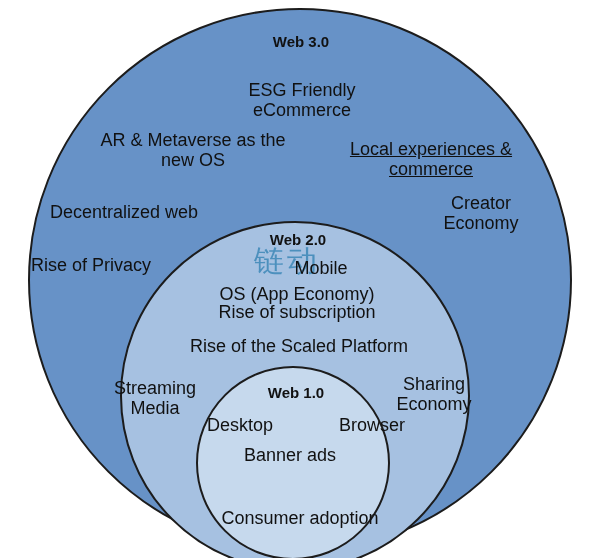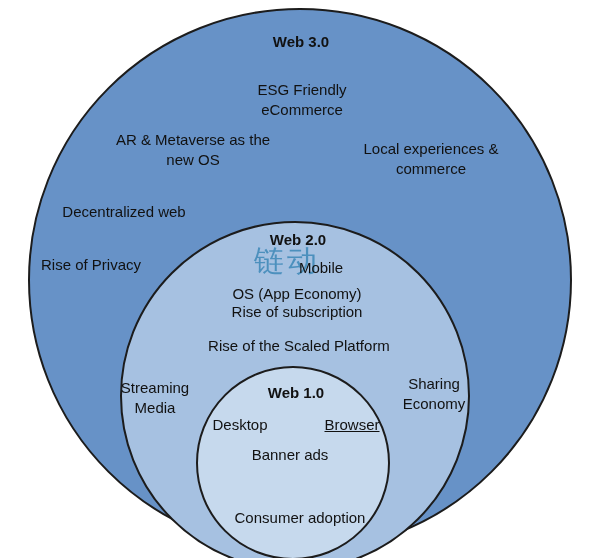--- a/index.html
+++ b/index.html
@@ -35,21 +35,21 @@
   #inner-circle {
     left: 196px; top: 366px;
     width: 194px; height: 194px;
     background: #c6d9ed;
   }
   .label {
     position: absolute;
     transform: translate(-50%, -50%);
     text-align: center;
     white-space: pre-line;
-    font-size: 15px;
+    font-size: 18px;
     line-height: 20px;
   }
   .title {
     font-weight: bold;
     font-size: 15px;
   }
   #watermark {
     position: absolute;
     left: 287px; top: 261px;
     transform: translate(-50%, -50%);
@@ -69,34 +69,35 @@
   <div id="middle-circle" class="circle"></div>
   <div id="inner-circle" class="circle"></div>
 
   <div id="watermark">链动</div>
 
   <div class="label title" style="left:301px; top:42px;">Web 3.0</div>
   <div class="label" style="left:302px; top:100px;">ESG Friendly
 eCommerce</div>
   <div class="label" style="left:165px; top:150px;margin-left:28px;">AR &amp; Metaverse as the
 new OS</div>
-  <div class="label" style="left:431px; top:159px;">Local experiences &amp;
+  <div class="label" style="left:431px; top:159px;text-decoration:underline;">Local experiences &amp;
 commerce</div>
   <div class="label" style="left:124px; top:212px;">Decentralized web</div>
+  <div class="label" style="left:481px; top:213px;">Creator Economy</div>
   <div class="label" style="left:91px;  top:265px;">Rise of Privacy</div>
 
   <div class="label title" style="left:298px; top:240px;">Web 2.0</div>
   <div class="label" style="left:289px; top:268px;margin-left:32px;">Mobile</div>
   <div class="label" style="left:297px; top:294px;">OS (App Economy)</div>
   <div class="label" style="left:297px; top:312px;">Rise of subscription</div>
   <div class="label" style="left:299px; top:346px;">Rise of the Scaled Platform</div>
   <div class="label" style="left:155px; top:398px;">Streaming
 Media</div>
   <div class="label" style="left:434px; top:394px;text-align:center;">Sharing
 Economy</div>
 
   <div class="label title" style="left:296px; top:393px;">Web 1.0</div>
   <div class="label" style="left:240px; top:425px;">Desktop</div>
-  <div class="label" style="left:352px; top:425px;text-decoration:underline;">Browser</div>
+  <div class="label" style="left:372px; top:425px;">Browser</div>
   <div class="label" style="left:290px; top:455px;">Banner ads</div>
   <div class="label" style="left:300px; top:518px;">Consumer adoption</div>
 
 </div>
 
 </body></html>

